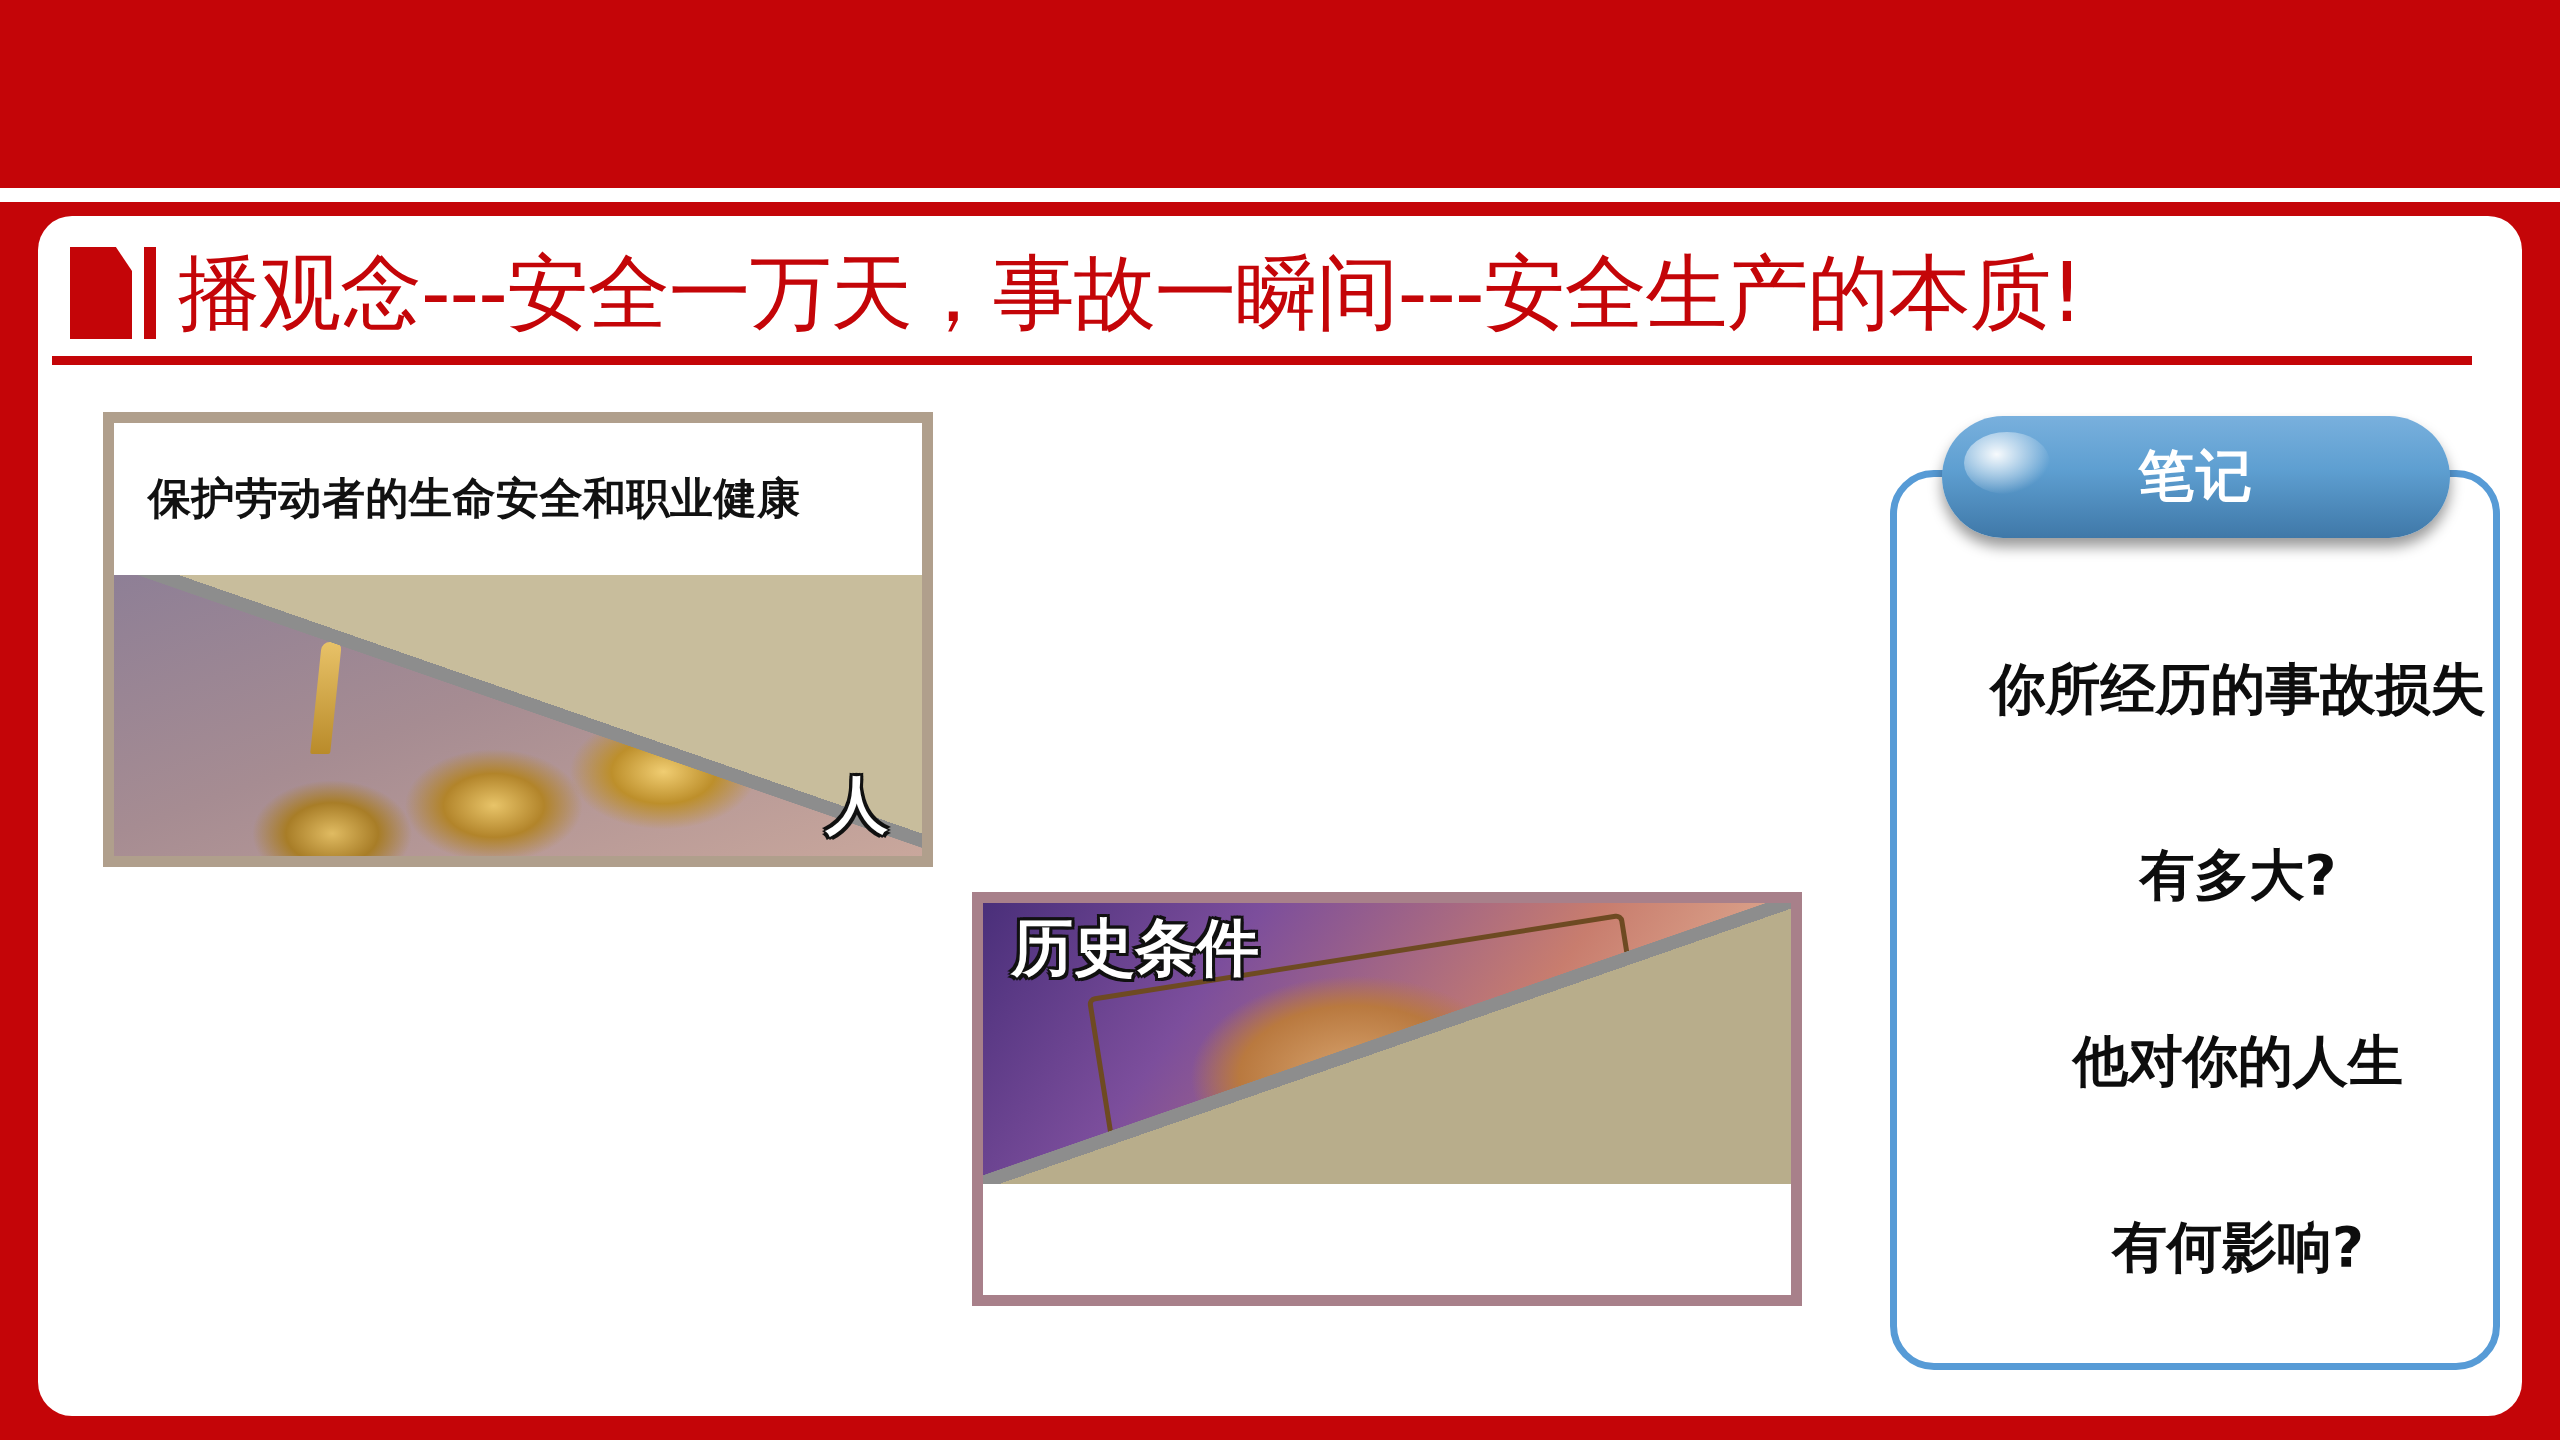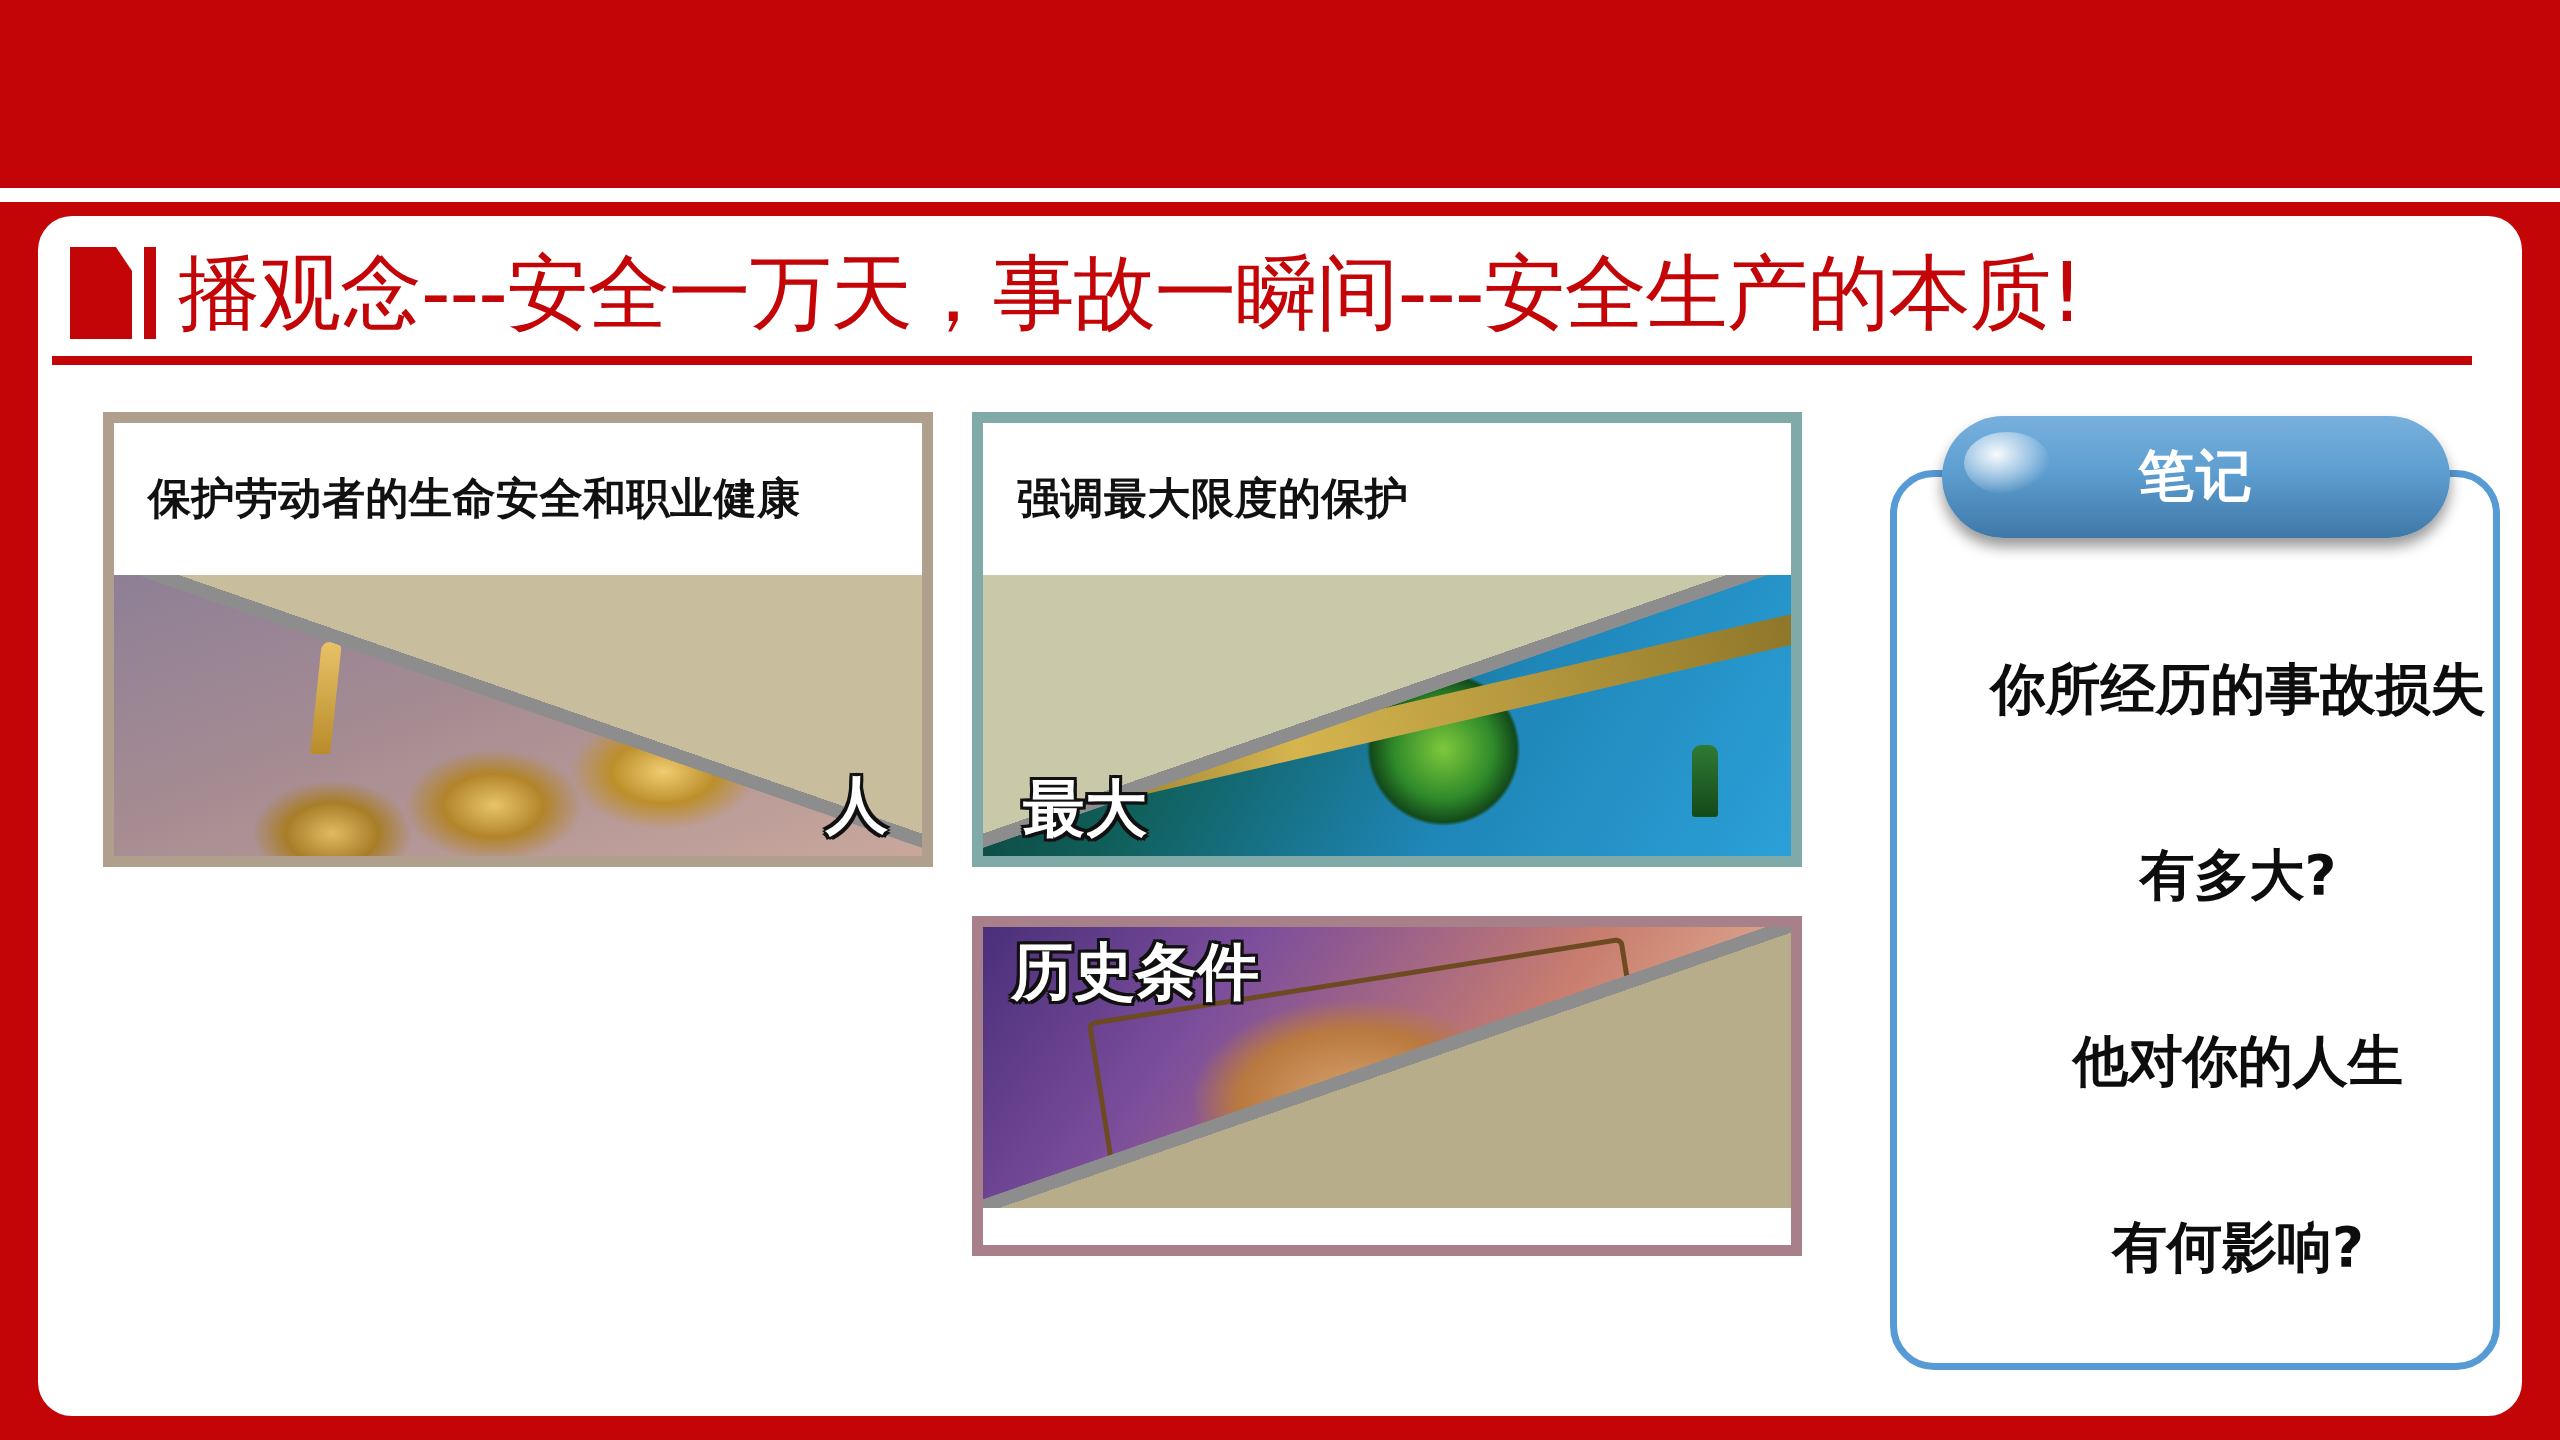--- a/index.html
+++ b/index.html
@@ -34,21 +34,21 @@
     letter-spacing:-1px;white-space:nowrap;
   }
   .title-rule{position:absolute;left:52px;top:356px;width:2420px;height:9px;background:#c40508;}
 
   
   .cards{position:absolute;left:103px;top:412px;width:1710px;height:960px;}
   .card{position:absolute;box-sizing:border-box;background:#ffffff;}
   .card-1{left:0;top:0;width:830px;height:455px;border:11px solid #b09f8c;}
   .card-2{left:869px;top:0;width:830px;height:455px;border:11px solid #7faaa8;}
   .card-3{left:0;top:492px;width:830px;height:455px;border:11px solid #b3af80;}
-  .card-4{left:869px;top:504px;width:830px;height:340px;border:11px solid #a8808a;}
+  .card-4{left:869px;top:480px;width:830px;height:414px;border:11px solid #a8808a;}
 
   .cap{
     box-sizing:border-box;width:100%;height:152px;background:#ffffff;
     display:flex;align-items:center;
     color:#111;font-weight:bold;font-size:43px;letter-spacing:0.5px;
     padding:14px 34px;
   }
   .photo{position:relative;width:100%;height:281px;overflow:hidden;}
 
   
@@ -187,32 +187,20 @@
       <div class="photo ph-coins">
         <div class="figure"></div>
         <div class="wedge w-br">
           <div class="tri"></div>
             <div class="edge"></div>
         </div>
         <div class="tag tag-br">人</div>
       </div>
     </div>
 
-    <div class="card card-2">
-      <div class="cap">强调最大限度的保护</div>
-      <div class="photo ph-globe">
-        <div class="bar"></div>
-        <div class="man"></div>
-        <div class="wedge w-bl">
-          <div class="tri"></div>
-            <div class="edge"></div>
-        </div>
-        <div class="tag tag-bl">最大</div>
-      </div>
-    </div>
 
 
     <div class="card card-4">
       <div class="photo ph-trap">
         <div class="wire"></div>
         <div class="dot"></div>
         <div class="man"></div>
         <div class="wedge w-tl">
           <div class="tri"></div>
             <div class="edge"></div>

